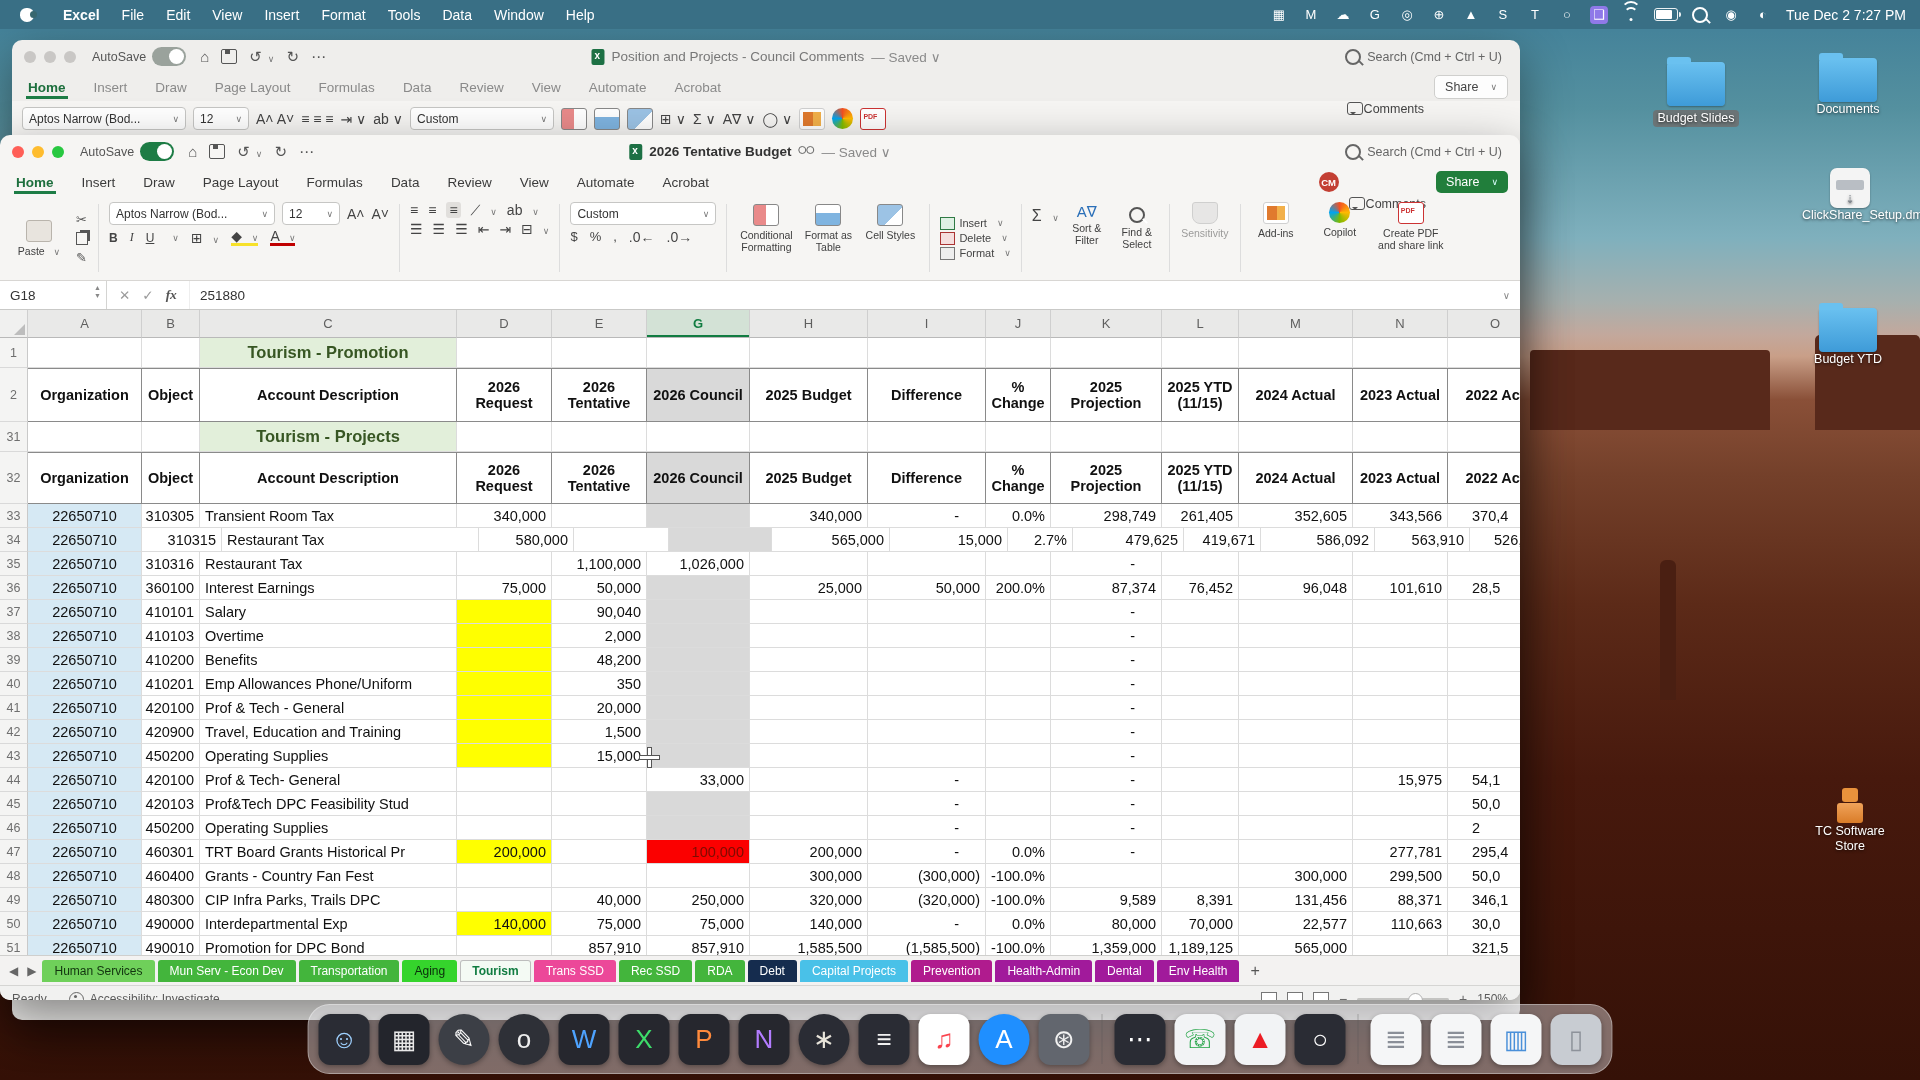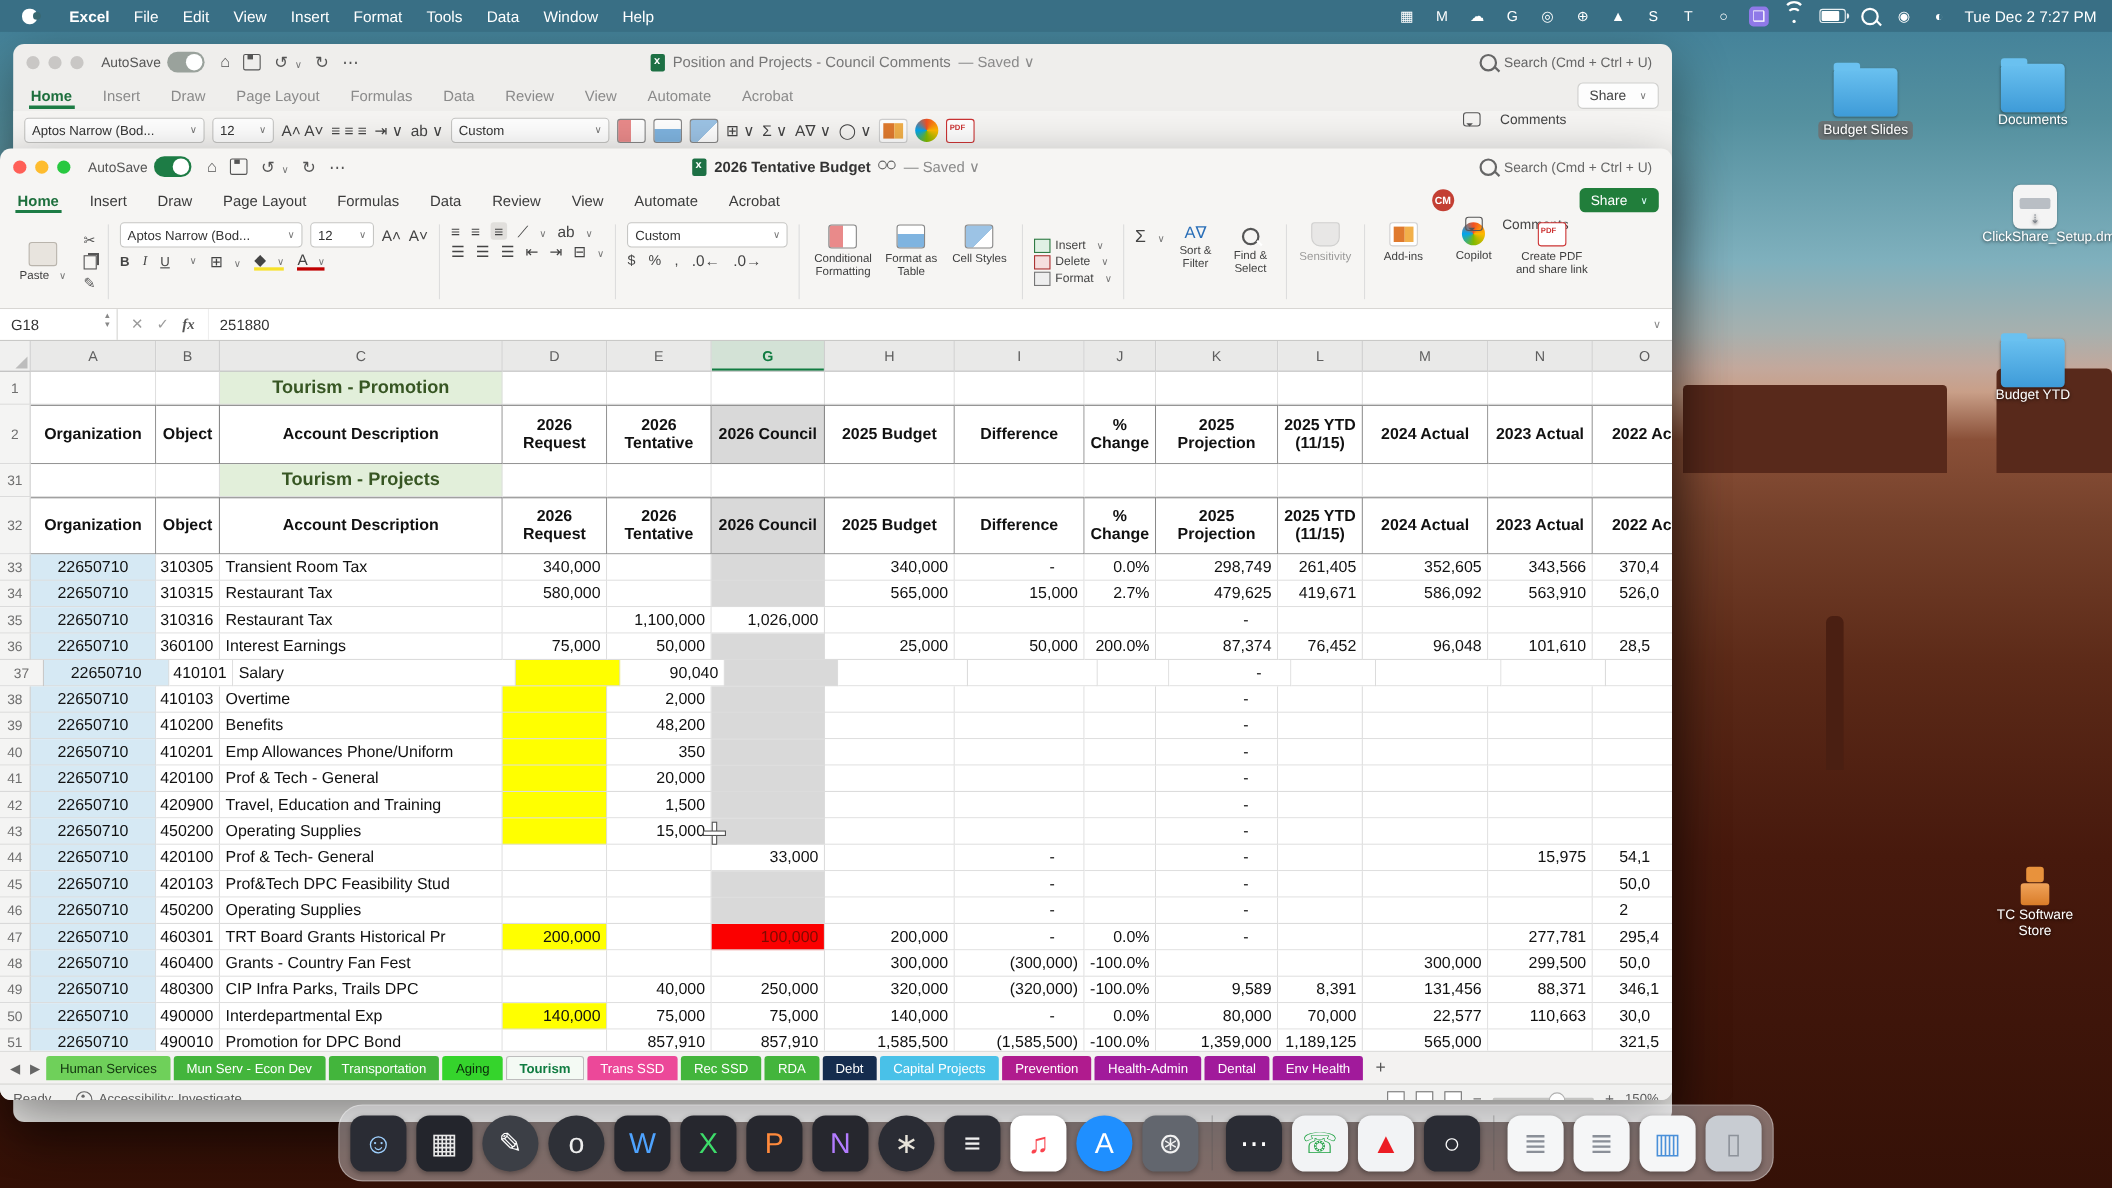--- a/index.html
+++ b/index.html
@@ -62,21 +62,21 @@
   .people:before{left:0;}.people:after{left:8px;}
   .search{position:absolute;right:18px;display:flex;align-items:center;gap:6px;color:#666;font-size:12.5px;}
   .search .mag{border-color:#666;}.search .mag:after{background:#666;}
   
   .tabrow{height:28px;display:flex;align-items:center;padding-left:14px;font-size:13.5px;color:#3b3b3b;position:relative;}
   .rtab{margin-right:24px;padding:4px 2px;cursor:default;white-space:nowrap;}
   .rtab.active{color:#1d6f3d;font-weight:bold;box-shadow:inset 0 -3px 0 #1d7c45;}
   .win-back .tabrow{color:#8a8a8a;}
   .trright{position:absolute;right:12px;display:flex;align-items:center;gap:10px;}
   .cmbadge{width:20px;height:20px;border-radius:50%;background:#c33f33;color:#fff;font-size:9.5px;display:flex;align-items:center;justify-content:center;font-weight:bold;}
-  .combtn{display:flex;align-items:center;gap:18px;font-size:12.5px;color:#444;margin-top:43px;}
+  .combtn{display:flex;align-items:center;gap:1px;font-size:12.5px;color:#444;margin-top:43px;}
   .bubble{width:14px;height:11px;border:1.4px solid #555;border-radius:3px;position:relative;}
   .bubble:after{content:"";position:absolute;left:2px;bottom:-4px;border:3px solid transparent;border-top-color:#555;}
   .sharebtn{background:#217e3b;color:#fff;border-radius:5px;padding:4px 10px;font-size:12.5px;display:flex;gap:6px;align-items:center;}
   .sharebtn.ghost{background:#fdfdfd;color:#444;border:1px solid #cfcfcd;}
   
   .ribbon{height:76px;border-bottom:1px solid #d8d6d3;display:flex;align-items:stretch;padding:4px 6px;gap:6px;background:#f6f5f3;font-size:12px;color:#444;overflow:hidden;}
   .rsep{width:1px;background:#ddd;margin:4px 0;}
   .rgrp{display:flex;flex-direction:column;justify-content:flex-start;gap:4px;padding:2px 4px;}
   .rrow{display:flex;align-items:center;gap:7px;}
   .field{background:#fff;border:1px solid #c6c6c4;border-radius:4px;height:21px;display:flex;align-items:center;padding:0 6px;justify-content:space-between;color:#333;white-space:nowrap;overflow:hidden;}
@@ -602,21 +602,21 @@
           <div class="cell " style="width: 65px; height: 24px;">0.0%</div>
           <div class="cell " style="width: 111px; height: 24px;">298,749</div>
           <div class="cell " style="width: 77px; height: 24px;">261,405</div>
           <div class="cell " style="width: 114px; height: 24px;">352,605</div>
           <div class="cell " style="width: 95px; height: 24px;">343,566</div>
           <div class="cell ol" style="width: 95px; height: 24px;">370,4</div>
         </div>
         <div class="grow" style="height: 24px;">
           <div class="rn" style="width: 28px; height: 24px;">34</div>
           <div class="cell ac" style="background: rgb(214, 233, 244); width: 114px; height: 24px;">22650710</div>
-          <div class="cell " style="width: 58px; height: 24px;">310315</div>
+          <div class="cell " style="width: 80px; height: 24px;">310315</div>
           <div class="cell al" style="width: 257px; height: 24px;">Restaurant Tax</div>
           <div class="cell " style="width: 95px; height: 24px;">580,000</div>
           <div class="cell " style="width: 95px; height: 24px;"></div>
           <div class="cell " style="background: rgb(217, 217, 217); width: 103px; height: 24px;"></div>
           <div class="cell " style="width: 118px; height: 24px;">565,000</div>
           <div class="cell " style="width: 118px; height: 24px;">15,000</div>
           <div class="cell " style="width: 65px; height: 24px;">2.7%</div>
           <div class="cell " style="width: 111px; height: 24px;">479,625</div>
           <div class="cell " style="width: 77px; height: 24px;">419,671</div>
           <div class="cell " style="width: 114px; height: 24px;">586,092</div>
@@ -651,21 +651,21 @@
           <div class="cell " style="width: 118px; height: 24px;">25,000</div>
           <div class="cell " style="width: 118px; height: 24px;">50,000</div>
           <div class="cell " style="width: 65px; height: 24px;">200.0%</div>
           <div class="cell " style="width: 111px; height: 24px;">87,374</div>
           <div class="cell " style="width: 77px; height: 24px;">76,452</div>
           <div class="cell " style="width: 114px; height: 24px;">96,048</div>
           <div class="cell " style="width: 95px; height: 24px;">101,610</div>
           <div class="cell ol" style="width: 95px; height: 24px;">28,5</div>
         </div>
         <div class="grow" style="height: 24px;">
-          <div class="rn" style="width: 40px; height: 24px;">37</div>
+          <div class="rn" style="width: 28px; height: 24px;">37</div>
           <div class="cell ac" style="background: rgb(214, 233, 244); width: 114px; height: 24px;">22650710</div>
           <div class="cell " style="width: 58px; height: 24px;">410101</div>
           <div class="cell al" style="width: 257px; height: 24px;">Salary</div>
           <div class="cell " style="background: rgb(255, 255, 0); width: 95px; height: 24px;"></div>
           <div class="cell " style="width: 95px; height: 24px;">90,040</div>
           <div class="cell " style="background: rgb(217, 217, 217); width: 103px; height: 24px;"></div>
           <div class="cell " style="width: 118px; height: 24px;"></div>
           <div class="cell " style="width: 118px; height: 24px;"></div>
           <div class="cell " style="width: 65px; height: 24px;"></div>
           <div class="cell  dash" style="width: 111px; height: 24px;">-</div>

